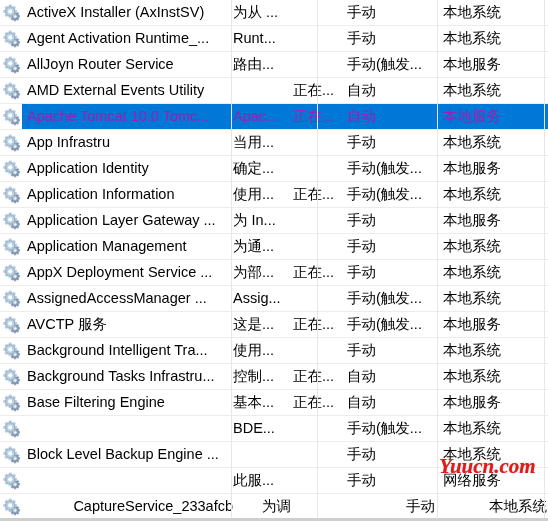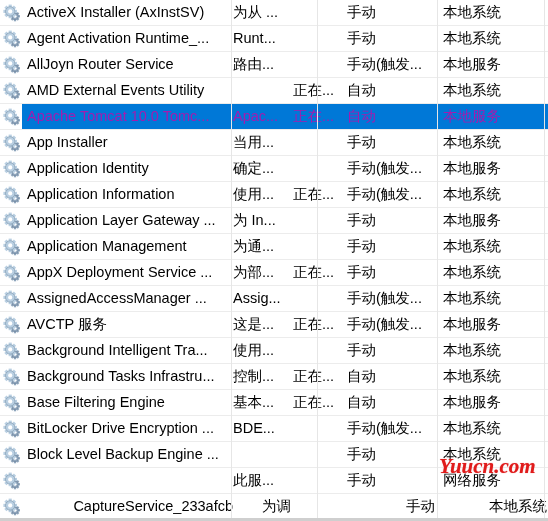--- a/index.html
+++ b/index.html
@@ -329,21 +329,21 @@
               <rect x="5.64" y="0.60" width="3.13" height="4.68" fill="#b9cfe2" transform="rotate(135.0 7.2 7.4)"></rect>
               <rect x="5.64" y="0.60" width="3.13" height="4.68" fill="#b9cfe2" transform="rotate(180.0 7.2 7.4)"></rect>
               <rect x="5.64" y="0.60" width="3.13" height="4.68" fill="#b9cfe2" transform="rotate(225.0 7.2 7.4)"></rect>
               <rect x="5.64" y="0.60" width="3.13" height="4.68" fill="#b9cfe2" transform="rotate(270.0 7.2 7.4)"></rect>
               <rect x="5.64" y="0.60" width="3.13" height="4.68" fill="#b9cfe2" transform="rotate(315.0 7.2 7.4)"></rect>
               <circle cx="7.2" cy="7.4" r="4.70" fill="#b9cfe2" stroke="#7b93a8" stroke-width="0.6"></circle>
               <circle cx="7.2" cy="7.4" r="2.10" fill="#ffffff"></circle>
             </g>
           </svg>
         </span>
-        <div class="cell c-name">App Installer</div>
+        <div class="cell c-name">App Infrastru</div>
         <div class="cell c-desc">当用...</div>
         <div class="cell c-status"></div>
         <div class="cell c-start">手动</div>
         <div class="cell c-logon">本地系统</div>
       </div>
       <div class="row">
         <span class="svc-icon">
           <svg width="18" height="18" viewBox="0 0 18 18">
             <g>
               <rect x="10.85" y="7.30" width="2.30" height="3.50" fill="#8fa6bd" transform="rotate(0.0 12 12.3)"></rect>
@@ -714,21 +714,20 @@
               <rect x="5.64" y="0.60" width="3.13" height="4.68" fill="#b9cfe2" transform="rotate(135.0 7.2 7.4)"></rect>
               <rect x="5.64" y="0.60" width="3.13" height="4.68" fill="#b9cfe2" transform="rotate(180.0 7.2 7.4)"></rect>
               <rect x="5.64" y="0.60" width="3.13" height="4.68" fill="#b9cfe2" transform="rotate(225.0 7.2 7.4)"></rect>
               <rect x="5.64" y="0.60" width="3.13" height="4.68" fill="#b9cfe2" transform="rotate(270.0 7.2 7.4)"></rect>
               <rect x="5.64" y="0.60" width="3.13" height="4.68" fill="#b9cfe2" transform="rotate(315.0 7.2 7.4)"></rect>
               <circle cx="7.2" cy="7.4" r="4.70" fill="#b9cfe2" stroke="#7b93a8" stroke-width="0.6"></circle>
               <circle cx="7.2" cy="7.4" r="2.10" fill="#ffffff"></circle>
             </g>
           </svg>
         </span>
-        <div class="cell c-name">BitLocker Drive Encryption ...</div>
         <div class="cell c-desc">BDE...</div>
         <div class="cell c-status"></div>
         <div class="cell c-start">手动(触发...</div>
         <div class="cell c-logon">本地系统</div>
       </div>
       <div class="row">
         <span class="svc-icon">
           <svg width="18" height="18" viewBox="0 0 18 18">
             <g>
               <rect x="10.85" y="7.30" width="2.30" height="3.50" fill="#8fa6bd" transform="rotate(0.0 12 12.3)"></rect>

